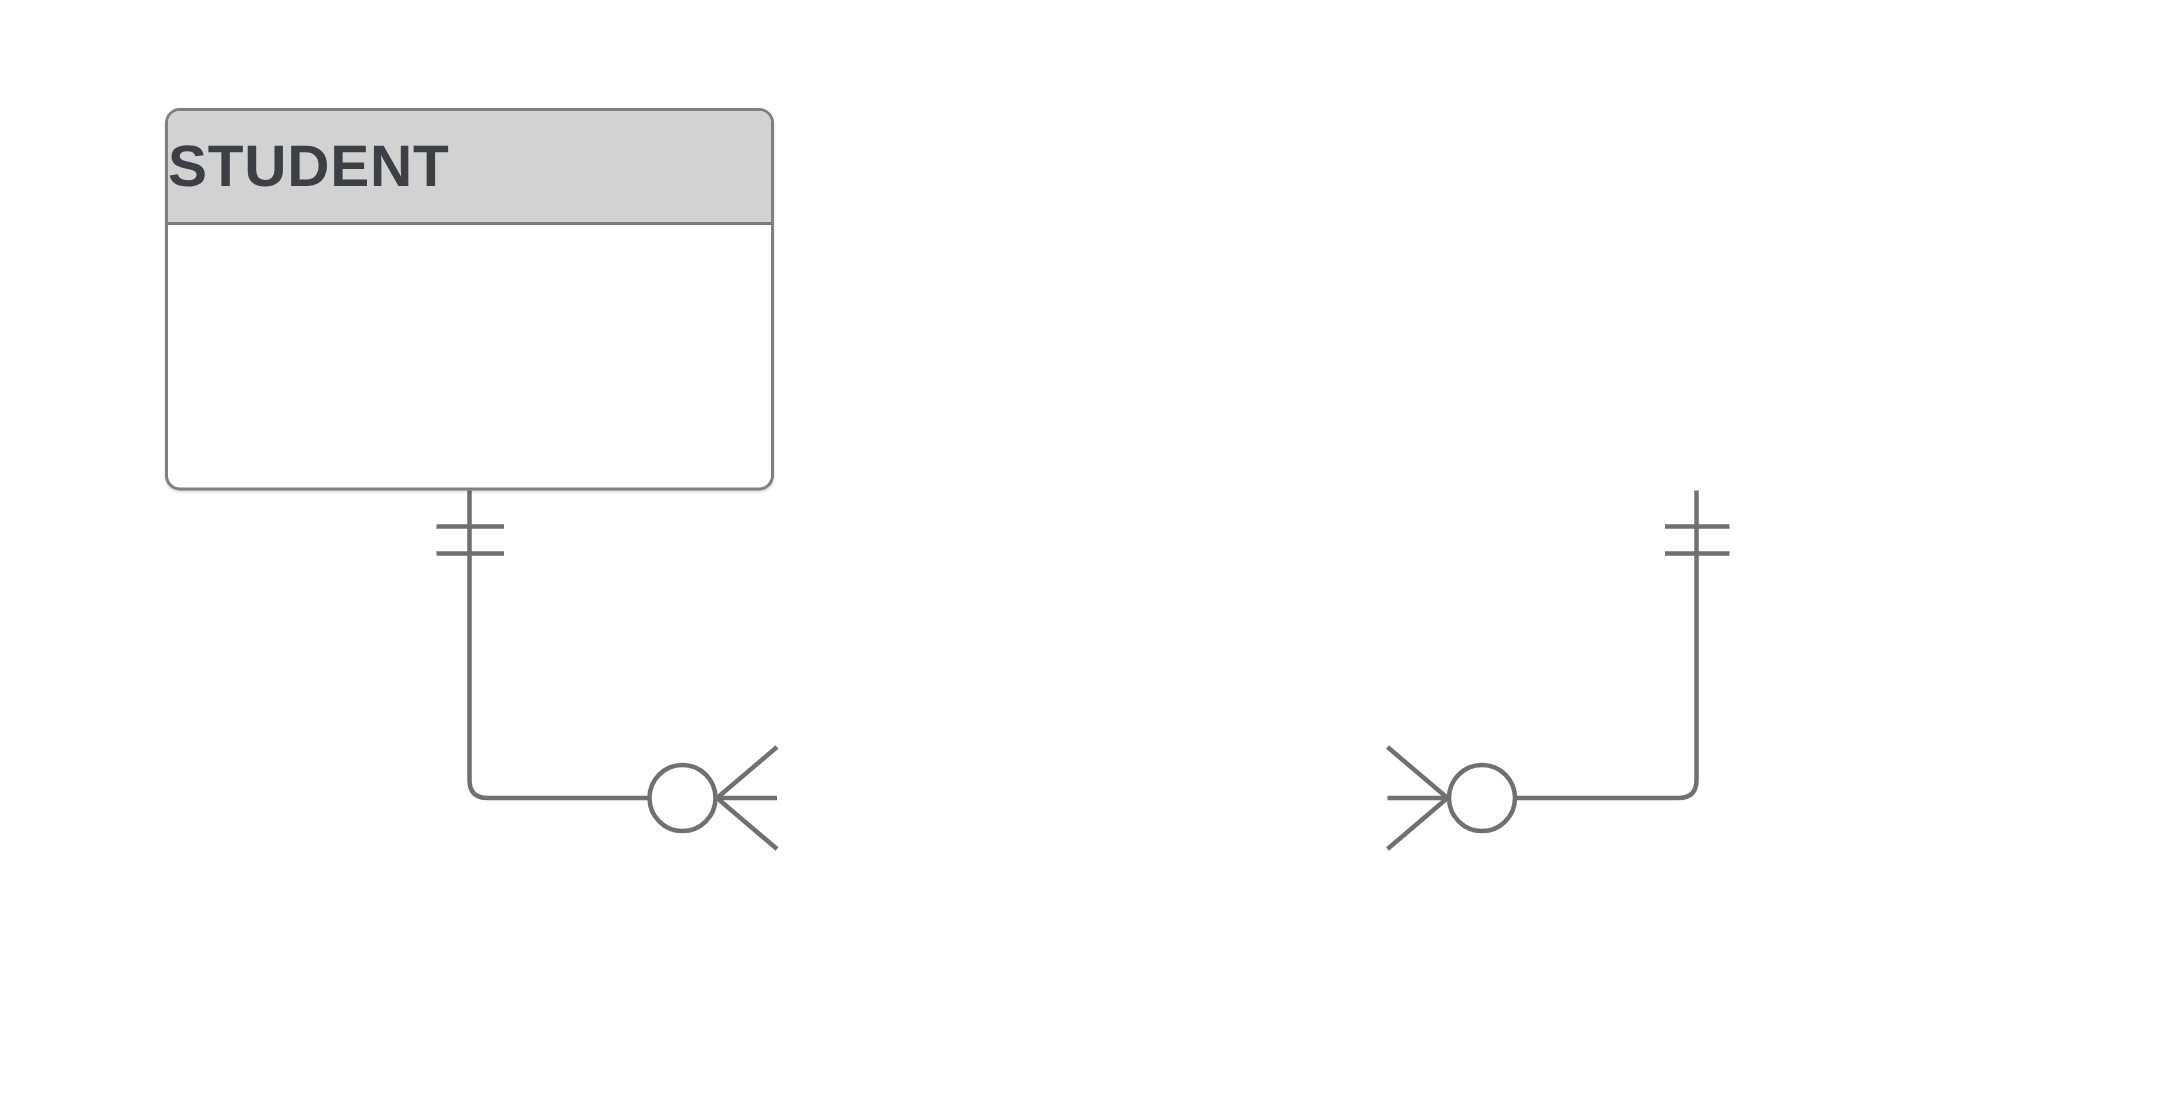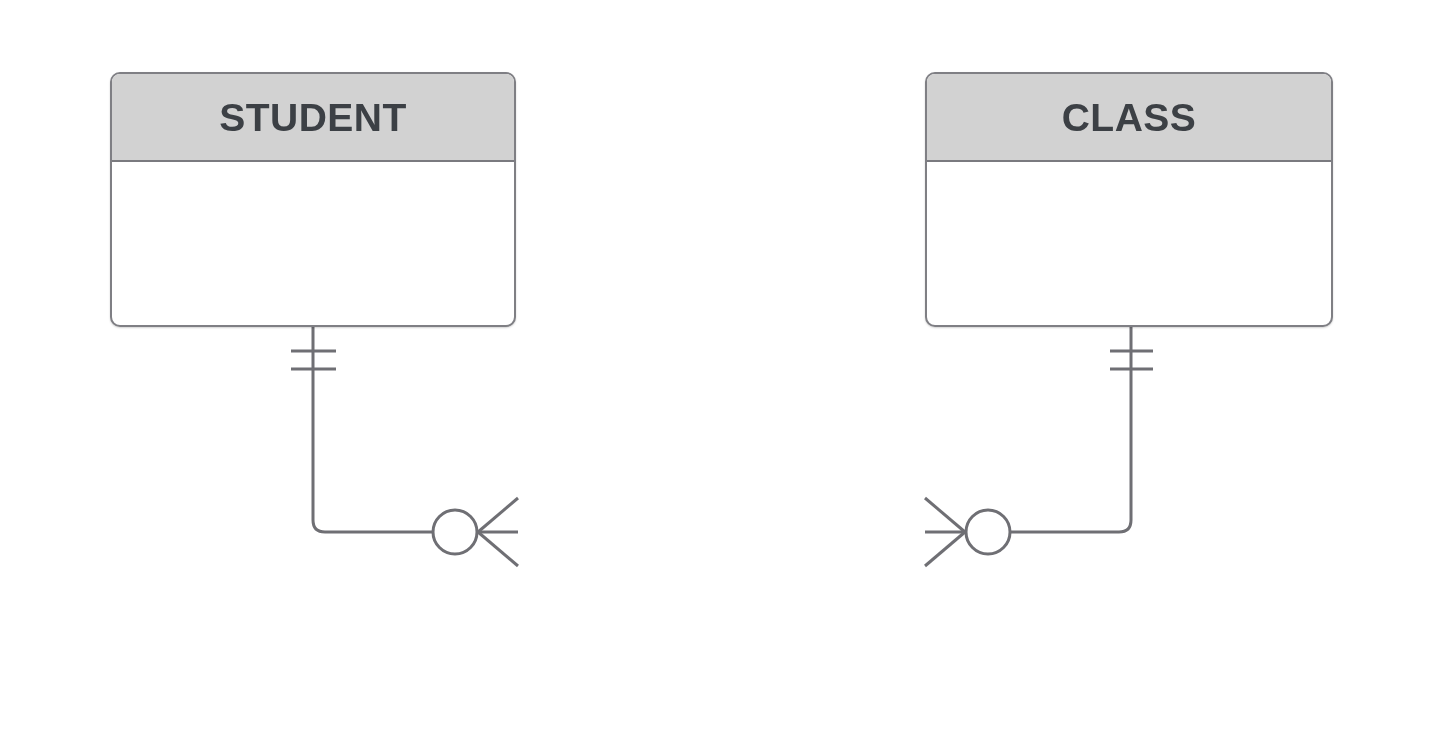--- a/index.html
+++ b/index.html
@@ -30,26 +30,26 @@
     position: absolute;
     box-sizing: border-box;
     background: #ffffff;
     border: 2px solid #7f7f84;
     border-radius: 10px;
     overflow: hidden;
     box-shadow: 0 1px 2px rgba(0,0,0,0.18);
   }
   .entity-header {
     box-sizing: border-box;
-    height: 88px;
+    height: 76px;
     background: #d2d2d2;
     border-bottom: 2px solid #7a7a7f;
     display: flex;
     align-items: center;
-    justify-content: center;
+    justify-content: flex-start;
   }
   .entity-title {
     font-size: 39px;
     font-weight: bold;
     letter-spacing: 0.5px;
     color: #3c4045;
     line-height: 1;
     white-space: nowrap;
   }
   .entity-body {
@@ -113,21 +113,15 @@
     </g>
   </svg>
 
   <div class="entity" id="entity-student">
     <div class="entity-header">
       <span class="entity-title">STUDENT</span>
     </div>
     <div class="entity-body"></div>
   </div>
 
-  <div class="entity" id="entity-class">
-    <div class="entity-header">
-      <span class="entity-title">CLASS</span>
-    </div>
-    <div class="entity-body"></div>
-  </div>
 
 
 </div>
 
 </body></html>

